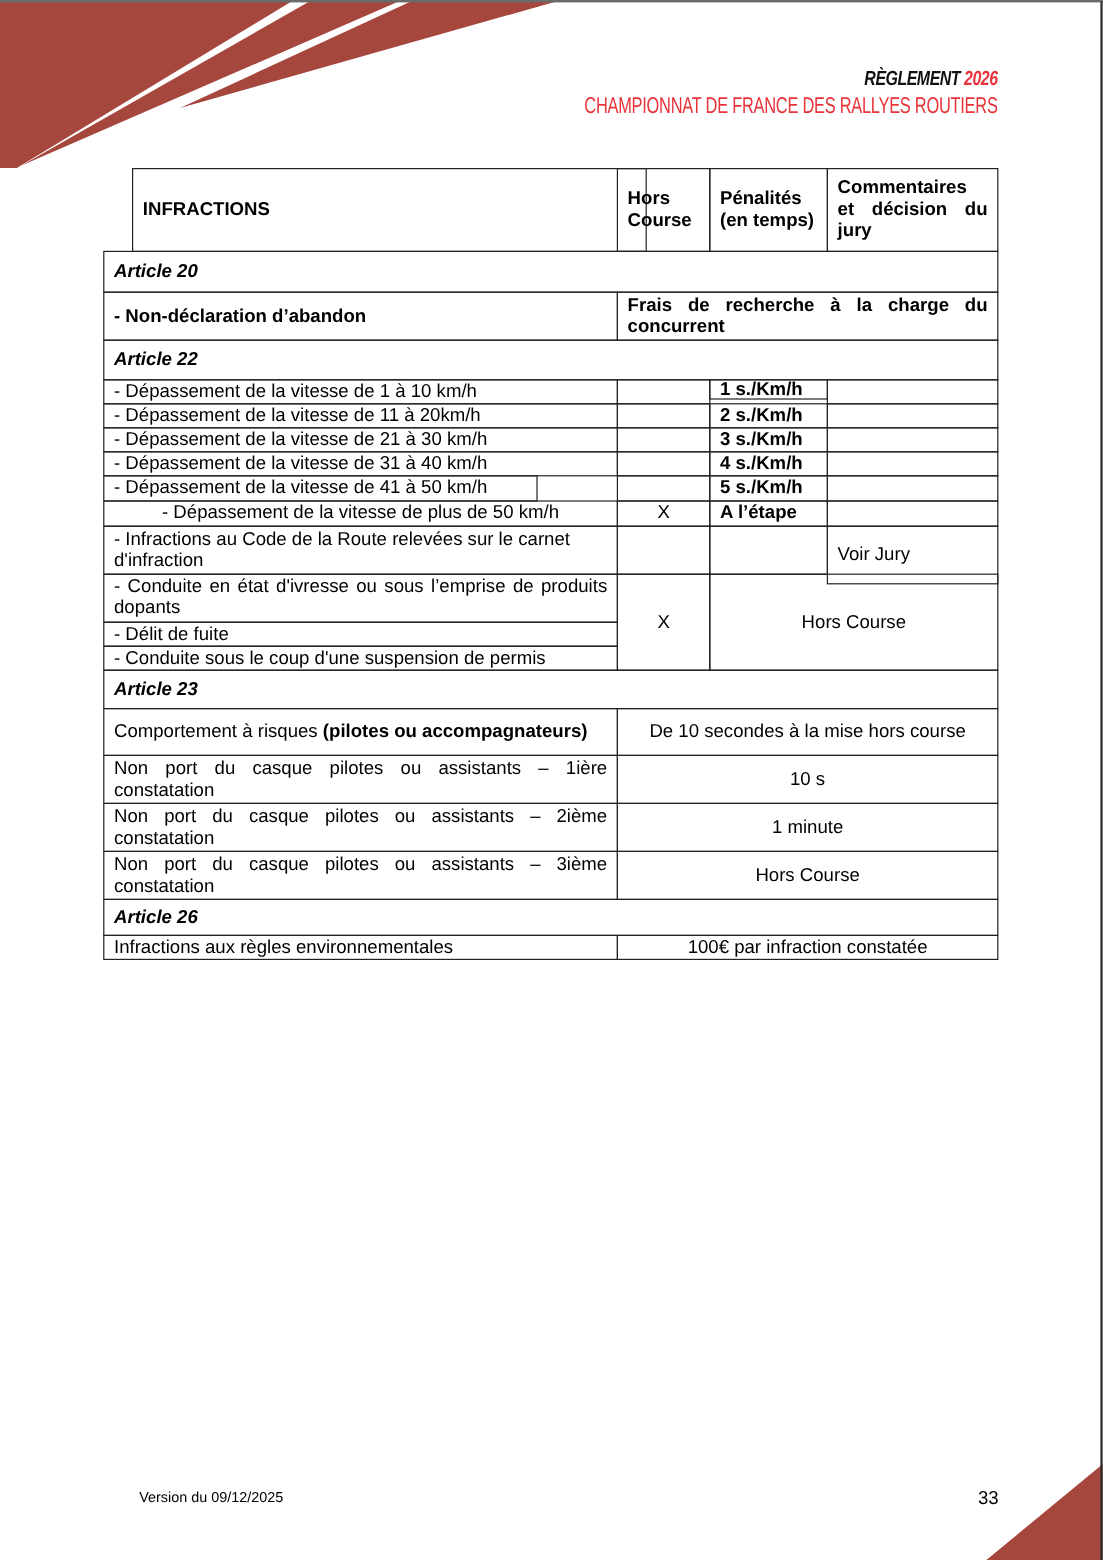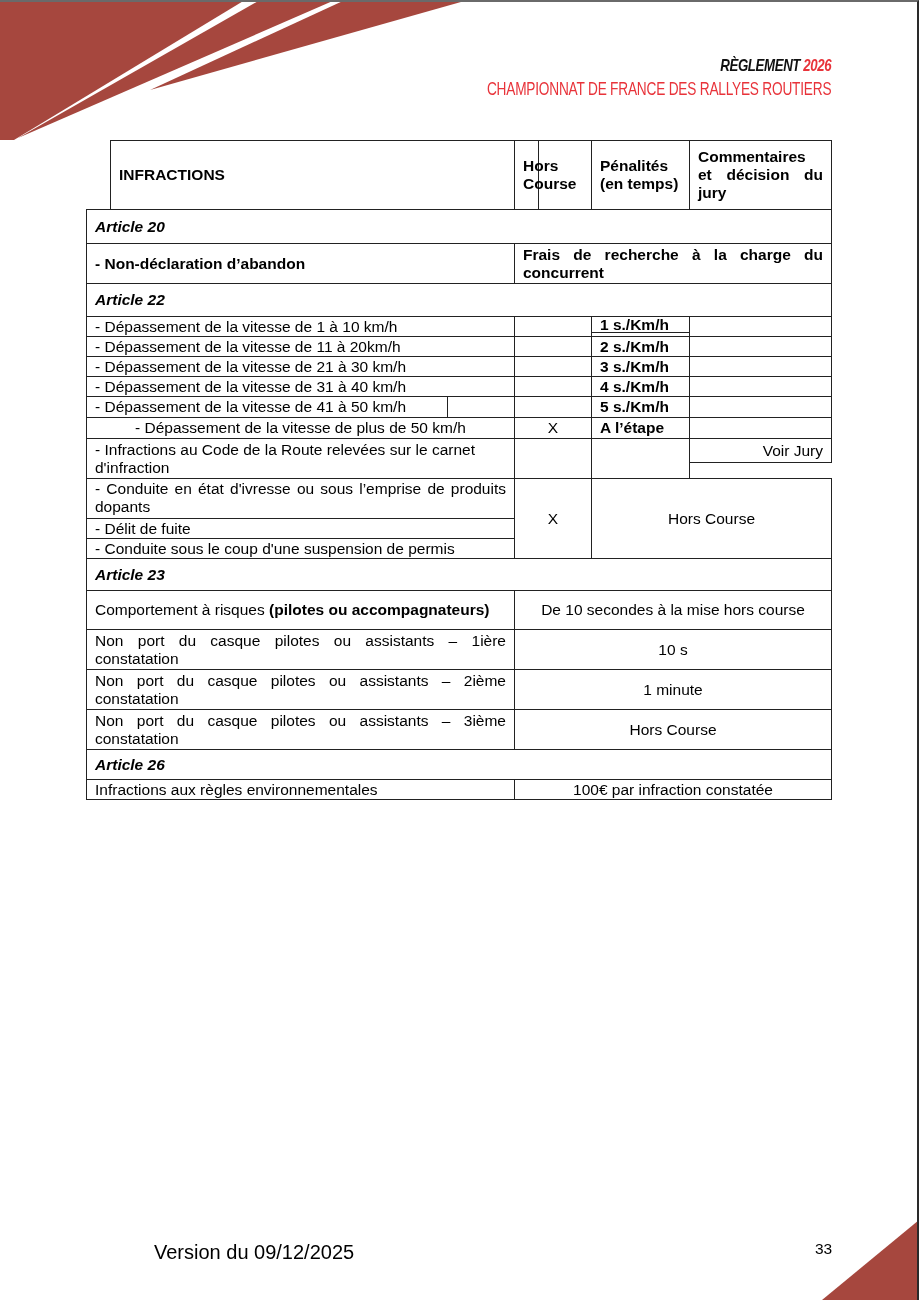--- a/index.html
+++ b/index.html
@@ -21,21 +21,21 @@
   .tbl { position: absolute; left: 86px; top: 140px; width: 746px; height: 660px; }
   .c { position: absolute; box-sizing: border-box; border: 1px solid #222;
        font-size: 15.5px; line-height: 18px; padding: 1px 8px; display: flex; align-items: center; }
   .c > span { display: block; width: 100%; }
   .b { font-weight: bold; }
   .bi { font-weight: bold; font-style: italic; }
   .ctr { justify-content: center; text-align: center; }
   .just-first { text-align: justify; }
   .top { align-items: flex-start; }
 
-  .footer-left { position: absolute; left: 116px; top: 1241px; font-size: 20px; margin-left: 38px; }
+  .footer-left { position: absolute; left: 116px; top: 1241px; font-size: 12px; }
   .footer-right { position: absolute; left: 815px; top: 1240px; font-size: 15.5px; }
 </style>
 </head>
 <body>
 
 <svg class="deco" width="919" height="1300">
   <g>
     <polygon points="0,0 245,0 14,140 0,140" fill="#a6473e"></polygon>
     <polygon points="260,0 335,0 18,138" fill="#a6473e"></polygon>
     <polygon points="345,0 468,0 150,90" fill="#a6473e"></polygon>
@@ -168,21 +168,21 @@
   <div>
     <div class="c" style="left:0;top:298px;width:429px;height:41px;">
         <span>- Infractions au Code de la Route relevées sur le carnet d'infraction</span>
       </div>
     <div class="c ctr" style="left:428px;top:298px;width:78px;height:41px;">
         <span></span>
       </div>
     <div class="c" style="left:505px;top:298px;width:99px;height:41px;">
         <span></span>
       </div>
-    <div class="c" style="left:603px;top:298px;width:143px;height:25px;text-align:right;">
+    <div class="c" style="left:603px;top:298px;width:143px;height:49px;">
         <span>Voir Jury</span>
       </div>
   </div>
 
   <div class="c" style="left:0;top:378px;width:429px;height:21px;">
       <span>- Délit de fuite</span>
     </div>
   <div class="c just-first top" style="left:0;top:338px;width:429px;height:41px;">
       <span>- Conduite en état d'ivresse ou sous l’emprise de produits dopants</span>
     </div>

